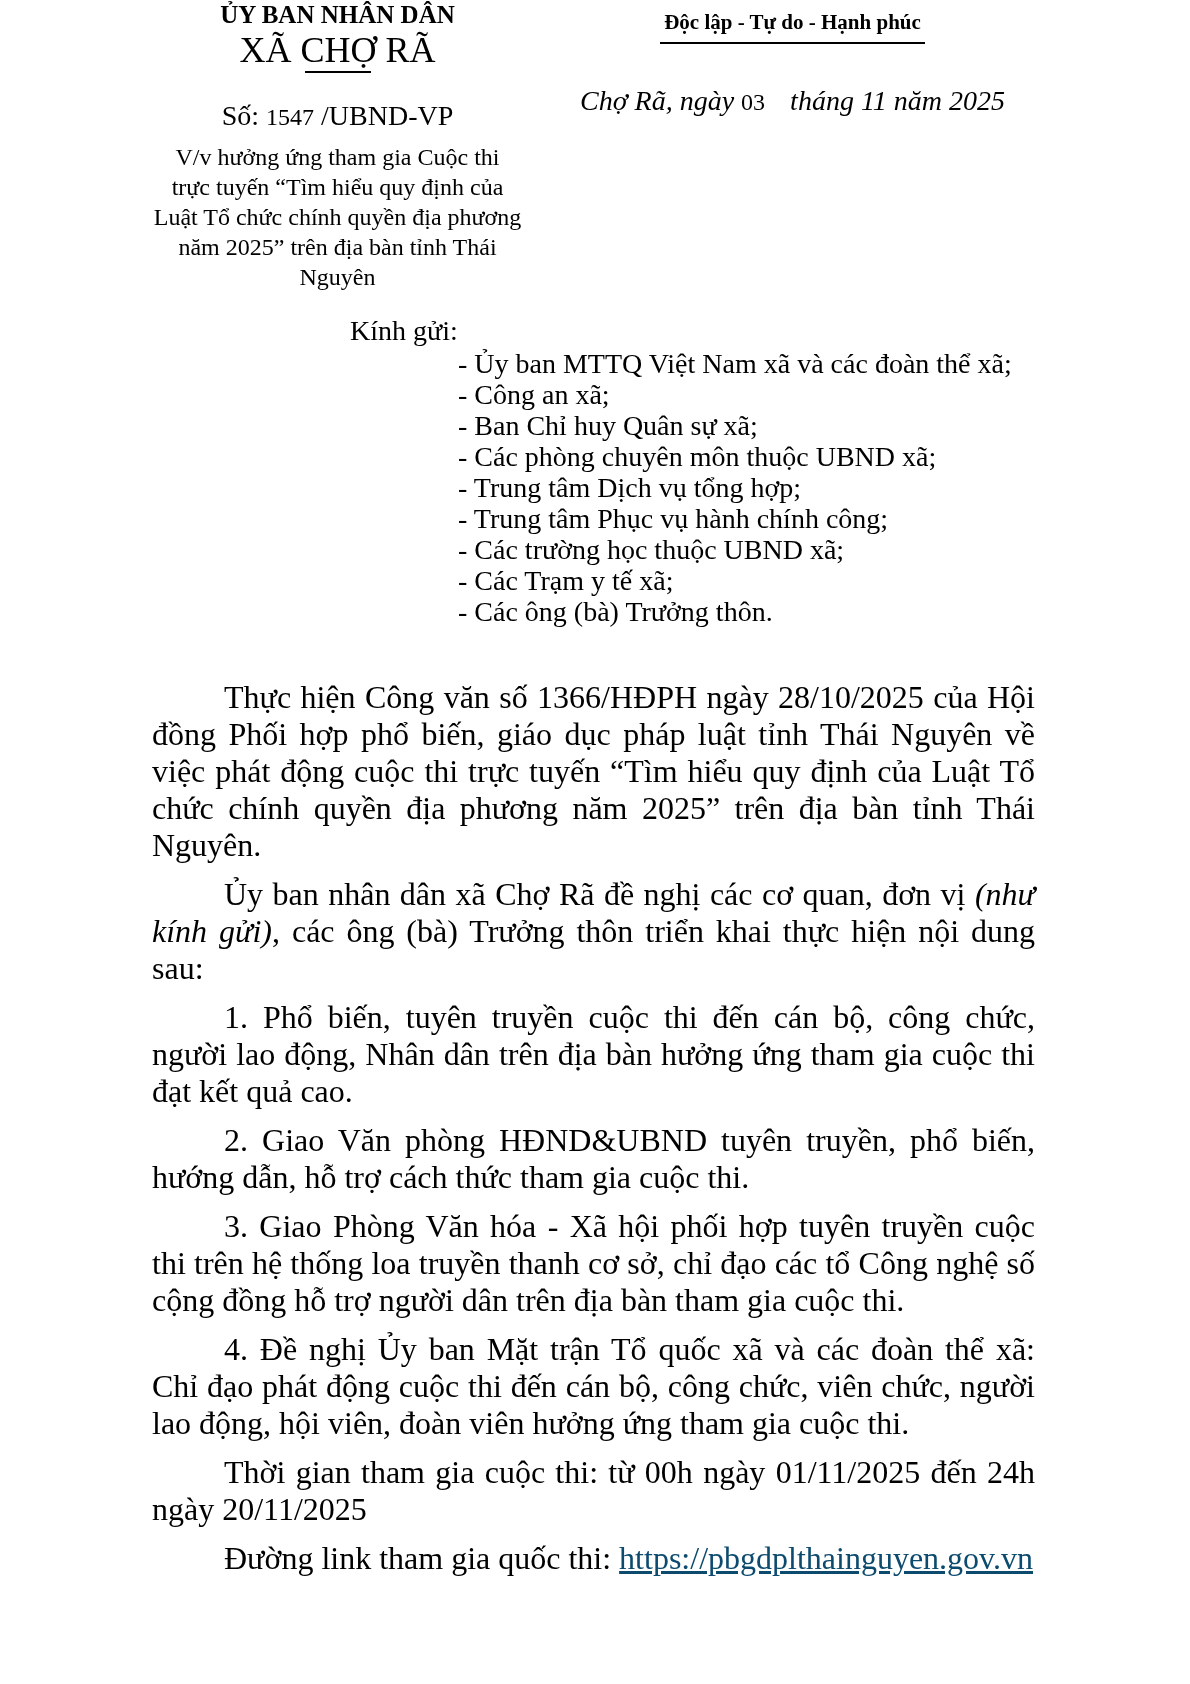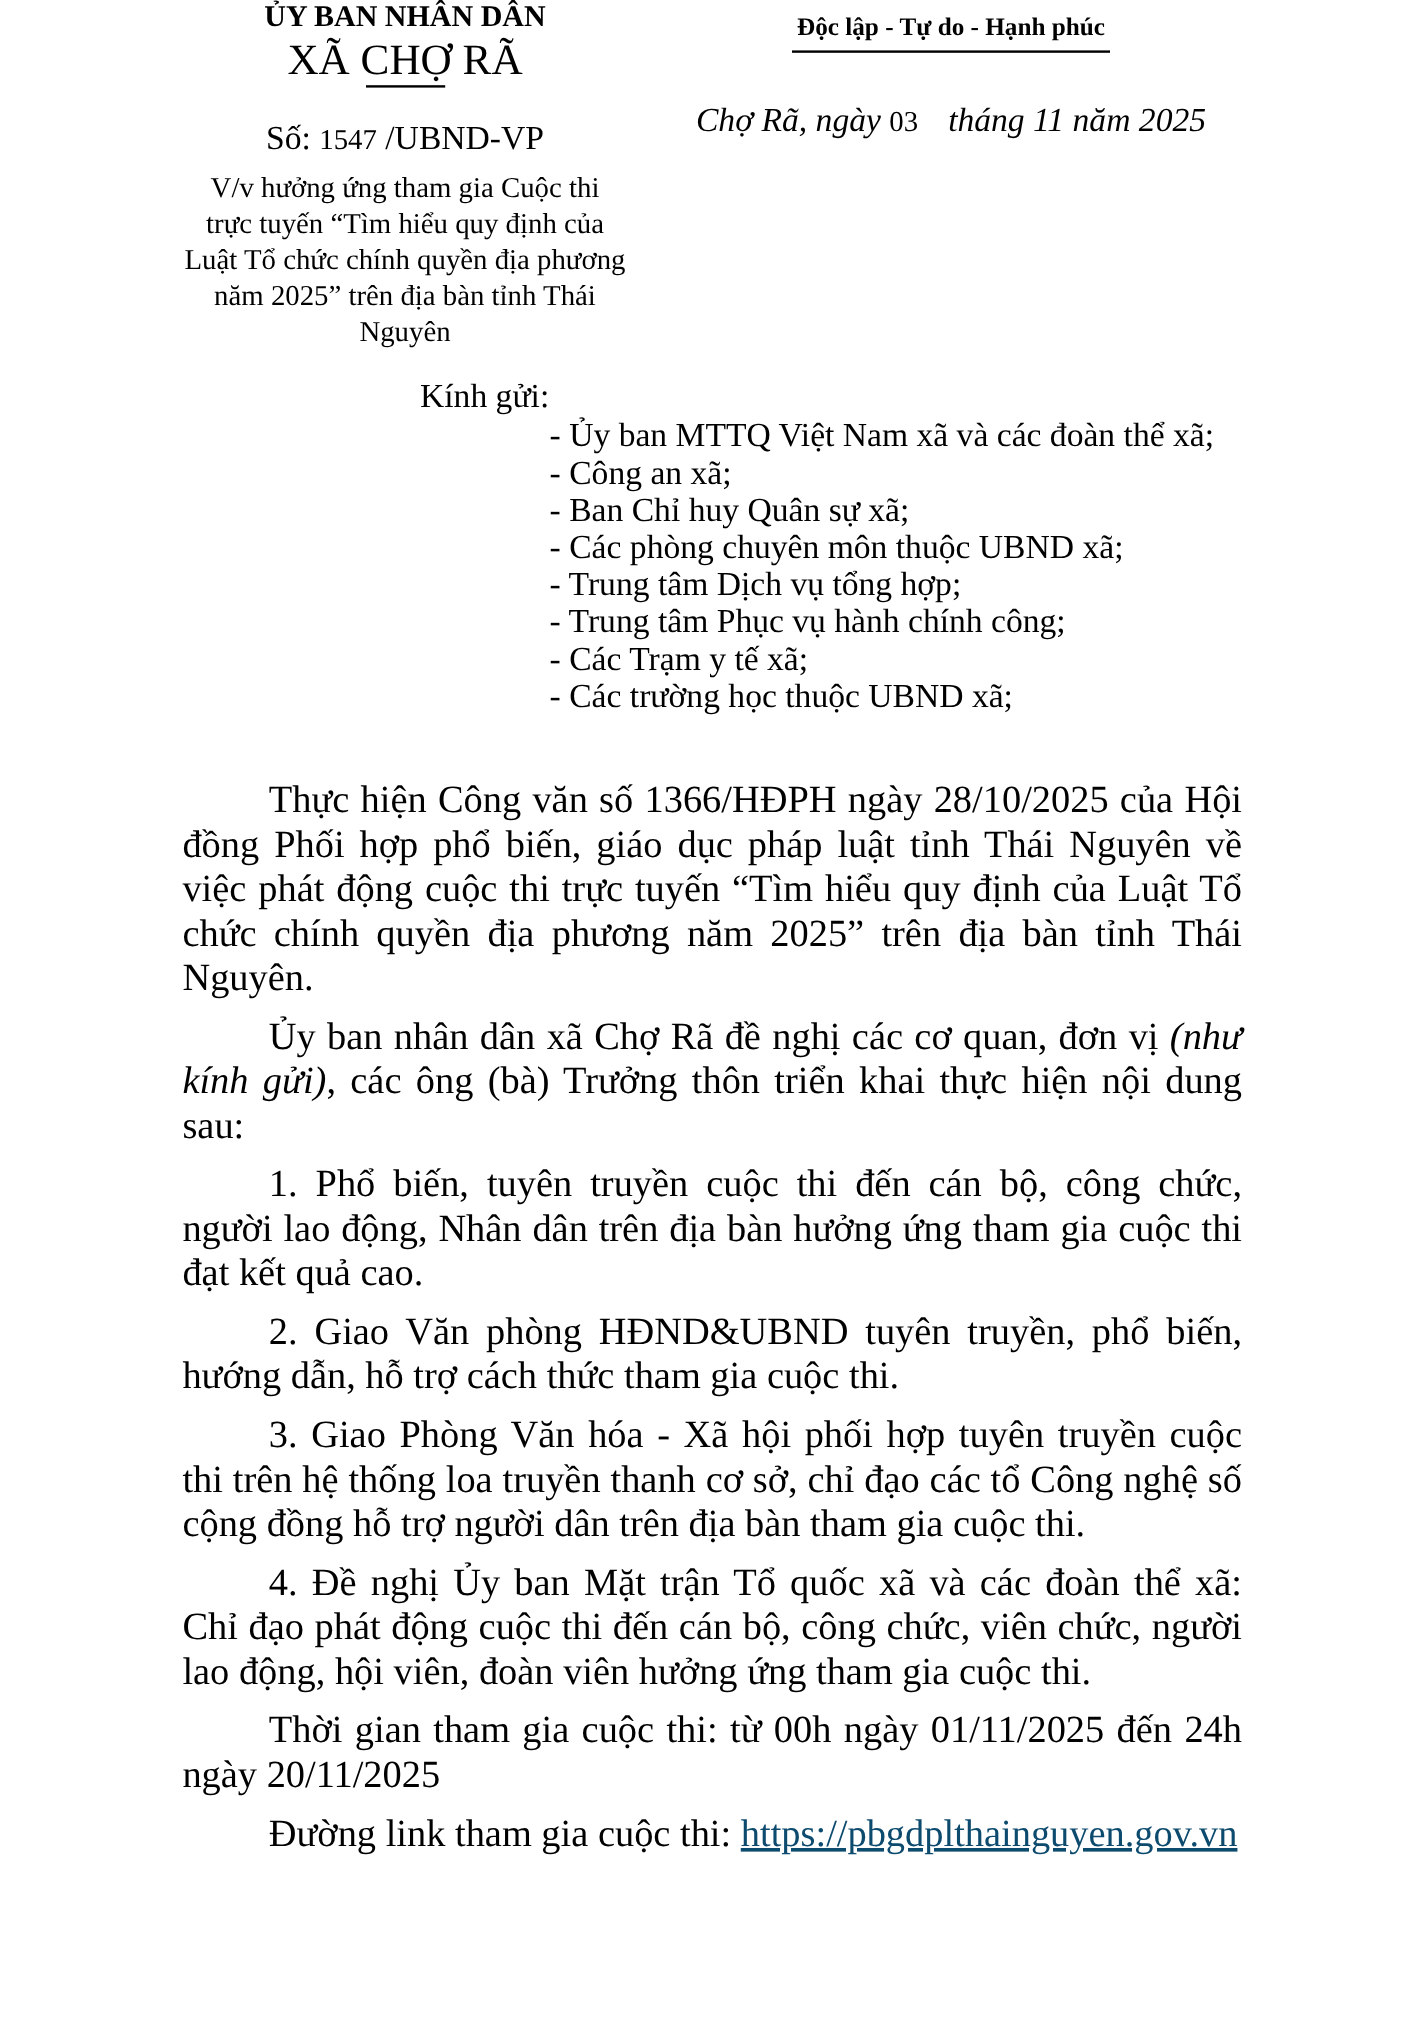--- a/index.html
+++ b/index.html
@@ -115,34 +115,35 @@
 
   <div class="salutation">Kính gửi:</div>
 
   <ul class="recipients">
     <li>- Ủy ban MTTQ Việt Nam xã và các đoàn thể xã;</li>
     <li>- Công an xã;</li>
     <li>- Ban Chỉ huy Quân sự xã;</li>
     <li>- Các phòng chuyên môn thuộc UBND xã;</li>
     <li>- Trung tâm Dịch vụ tổng hợp;</li>
     <li>- Trung tâm Phục vụ hành chính công;</li>
+    <li>- Các trường học thuộc UBND xã;</li>
     <li>- Các Trạm y tế xã;</li>
-    <li>- Các trường học thuộc UBND xã;</li>
+    <li>- Các ông (bà) Trưởng thôn.</li>
   </ul>
 
   <div class="body-text">
     <p class="first">Thực hiện Công văn số 1366/HĐPH ngày 28/10/2025 của Hội đồng Phối hợp phổ biến, giáo dục pháp luật tỉnh Thái Nguyên về việc phát động cuộc thi trực tuyến “Tìm hiểu quy định của Luật Tổ chức chính quyền địa phương năm 2025” trên địa bàn tỉnh Thái Nguyên.</p>
 
     <p class="gap"><span>Ủy ban nhân dân xã Chợ Rã đề nghị các cơ quan, đơn vị </span><span class="italic">(như kính gửi)</span><span>, các ông (bà) Trưởng thôn triển khai thực hiện nội dung sau:</span></p>
 
     <p class="gap">1. Phổ biến, tuyên truyền cuộc thi đến cán bộ, công chức, người lao động, Nhân dân trên địa bàn hưởng ứng tham gia cuộc thi đạt kết quả cao.</p>
     <p class="gap">2. Giao Văn phòng HĐND&amp;UBND tuyên truyền, phổ biến, hướng dẫn, hỗ trợ cách thức tham gia cuộc thi.</p>
     <p class="gap">3. Giao Phòng Văn hóa - Xã hội phối hợp tuyên truyền cuộc thi trên hệ thống loa truyền thanh cơ sở, chỉ đạo các tổ Công nghệ số cộng đồng hỗ trợ người dân trên địa bàn tham gia cuộc thi.</p>
     <p class="gap">4. Đề nghị Ủy ban Mặt trận Tổ quốc xã và các đoàn thể xã: Chỉ đạo phát động cuộc thi đến cán bộ, công chức, viên chức, người lao động, hội viên, đoàn viên hưởng ứng tham gia cuộc thi.</p>
     <p class="gap">Thời gian tham gia cuộc thi: từ 00h ngày 01/11/2025 đến 24h ngày 20/11/2025</p>
 
     <p class="gap">
-      <span>Đường link tham gia cuộc thi:</span>
+      <span>Đường link tham gia quốc thi:</span>
       <a href="#" class="doc-link">https://pbgdplthainguyen.gov.vn</a>
     </p>
   </div>
 
 </div>
 
 </body></html>

